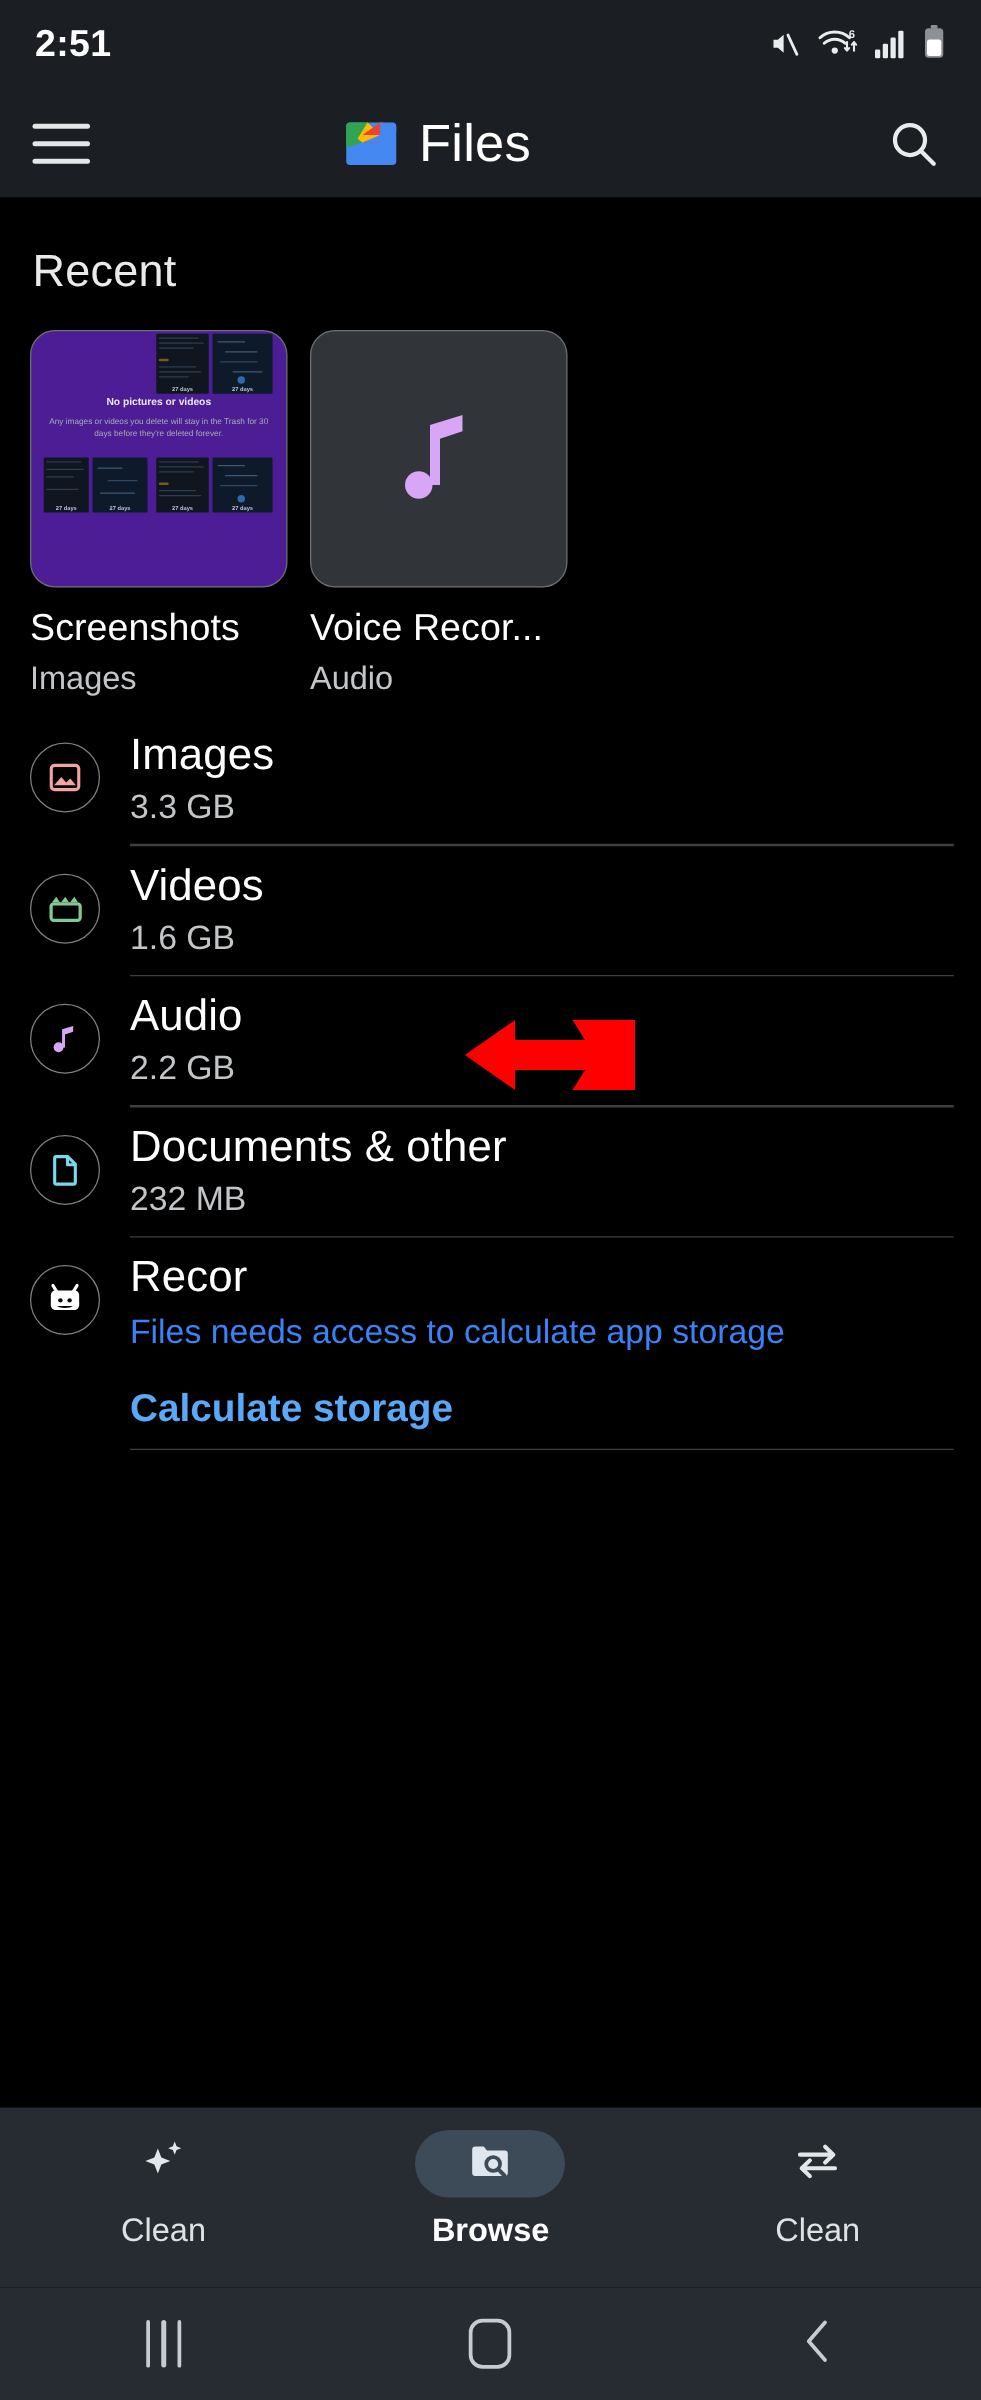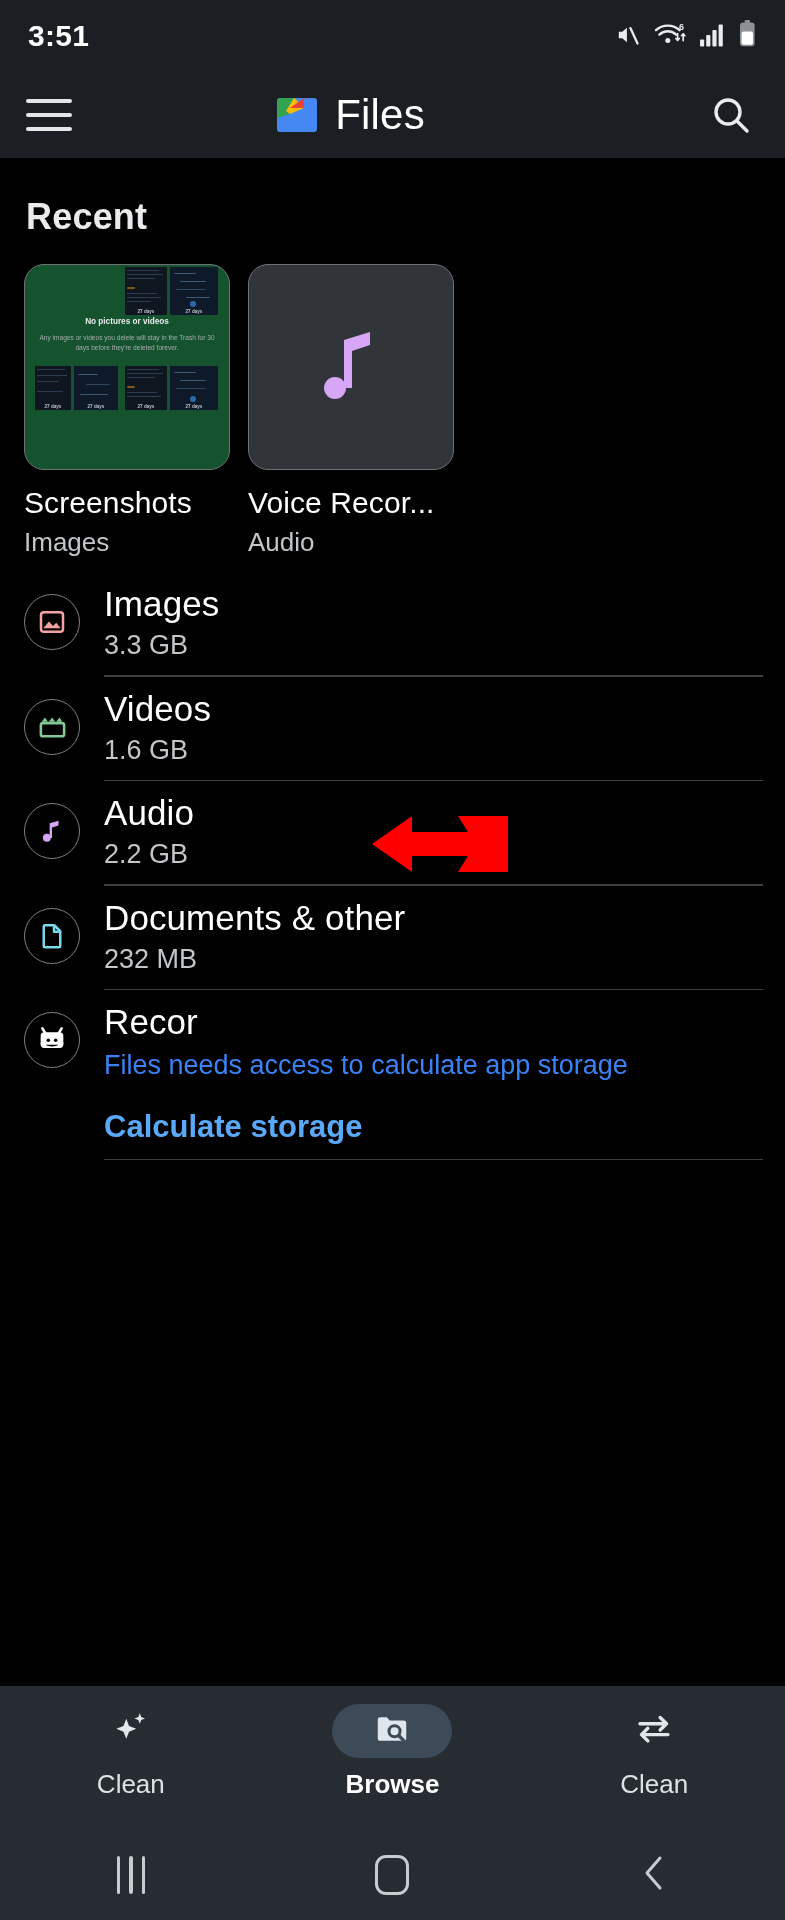--- a/index.html
+++ b/index.html
@@ -37,32 +37,32 @@
   .files-logo { width:48px; height:48px; position:relative; }
   .appbar-title { color:#ffffff; font-size:42px; font-weight:400; letter-spacing:.2px; }
   .search-btn { position:absolute; right:30px; width:48px; height:48px; }
 
   
   .content {
     position:absolute; top:158px; left:0; width:785px; height:1528px;
     background:#000000; overflow:hidden;
   }
   .section-title {
-    color:#e9eaec; font-size:36px; font-weight:700;
+    color:#e9eaec; font-size:36px; font-weight:400;
     padding:38px 0 0 26px; letter-spacing:.2px;
   }
 
   
   .recent-row { display:flex; gap:18px; padding:26px 0 0 24px; }
   .recent-card { width:206px; }
   .thumb {
     width:206px; height:206px; border-radius:20px;
     border:1.5px solid #6e7276; overflow:hidden; position:relative;
   }
-  .thumb.screens { background:#14532d; }
+  .thumb.screens { background:#4c1d95; }
   .thumb.audio { background:#313438; border-color:#6e7276;
     display:flex; align-items:center; justify-content:center; }
   .recent-name {
     color:#ffffff; font-size:30px; margin-top:16px;
     white-space:nowrap; overflow:hidden; letter-spacing:.1px;
   }
   .recent-type { color:#c3c6c9; font-size:26px; margin-top:7px; }
 
   
   .mini { position:absolute; inset:0; }
@@ -127,21 +127,21 @@
   .sys-recents i { display:block; width:3.5px; height:38px;
     background:#c8ccd0; border-radius:2px; }
   .sys-home { width:34px; height:40px; border:3.5px solid #c8ccd0; border-radius:11px; }
 </style>
 </head>
 <body>
 
 <div id="root">
 
   <div class="statusbar">
-    <div class="status-time">3:51</div>
+    <div class="status-time">2:51</div>
     <div class="status-icons">
 
       <span>
         <svg width="30" height="26" viewBox="0 0 24 24">
           <path d="M3.5 9h3.2L11 5.3v13.4L6.7 15H3.5z" fill="#e9ebed"></path>
           <path d="M14.2 5.6l6.6 14.2" stroke="#e9ebed" stroke-width="2.1" stroke-linecap="round"></path>
         </svg>
       </span>
 
       <span>

